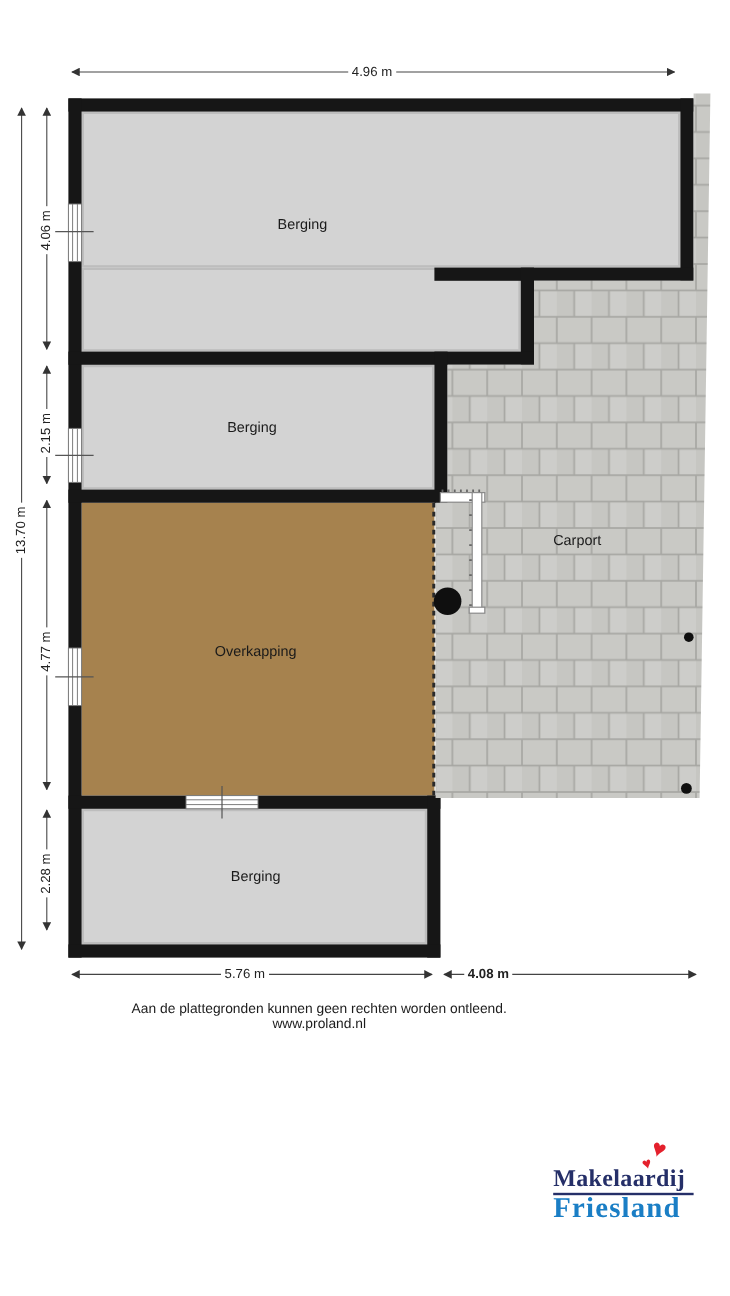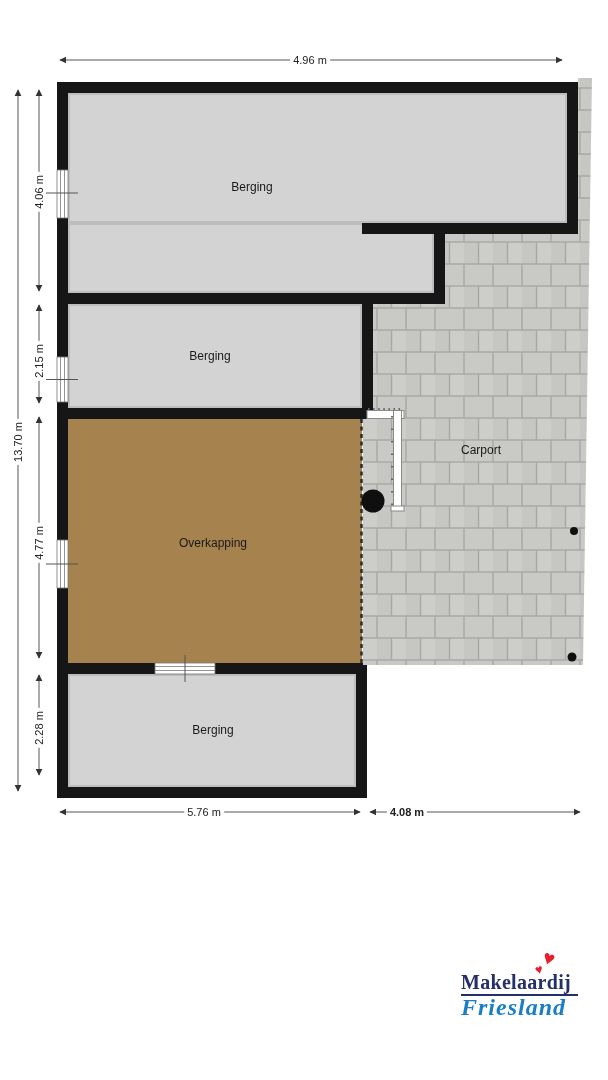--- a/index.html
+++ b/index.html
@@ -16,21 +16,21 @@
              padding:0 3px;transform:translate(-50%,-50%);white-space:nowrap;}
   .dim-label.vert{transform:translate(-50%,-50%) rotate(-90deg);}
   .footer{position:absolute;left:46px;top:835px;width:440px;text-align:center;z-index:6;
           color:#1c1c1c;font-size:11.5px;line-height:1.15;}
   .logo{position:absolute;z-index:6;}
   .logo .heart{position:absolute;line-height:1;}
   .logo-line1{position:absolute;left:461px;top:971px;font-family:"Liberation Serif",serif;
               font-weight:bold;font-size:20px;letter-spacing:0.3px;}
   .logo-underline{position:absolute;left:461px;top:994px;width:117px;height:2px;}
   .logo-line2{position:absolute;left:461px;top:994px;font-family:"Liberation Serif",serif;
-              font-weight:bold;font-style:italic;font-size:24px;letter-spacing:1px;}
+              font-weight:bold;font-size:24px;letter-spacing:1px;}
 </style>
 </head>
 <body>
 
 <div id="canvas">
 
   <div class="room gray" style="left:68px;top:93px;width:499px;height:130px;"></div>
   <div class="room gray" style="left:68px;top:223px;width:366px;height:70px;"></div>
   <div class="room gray" style="left:68px;top:304px;width:294px;height:104px;"></div>
   <div class="room brown" style="left:68px;top:419px;width:294px;height:244px;"></div>
@@ -122,20 +122,24 @@
 
   <div class="dim-label" style="left:310px;top:60px;">4.96 m</div>
   <div class="dim-label vert" style="left:18px;top:442px;">13.70 m</div>
   <div class="dim-label vert" style="left:39px;top:192px;">4.06 m</div>
   <div class="dim-label vert" style="left:39px;top:361px;">2.15 m</div>
   <div class="dim-label vert" style="left:39px;top:543px;">4.77 m</div>
   <div class="dim-label vert" style="left:39px;top:728px;">2.28 m</div>
   <div class="dim-label" style="left:187px;top:812px;margin-left:17px;">5.76 m</div>
   <div class="dim-label" style="left:407px;top:812px;font-weight:bold;">4.08 m</div>
 
+  <div class="footer">
+    <div>Aan de plattegronden kunnen geen rechten worden ontleend.</div>
+    <div>www.proland.nl</div>
+  </div>
 
   <div class="logo">
     <span class="heart" style="left:543px;top:948px;font-size:20px;color:#e4202c;transform:rotate(18deg);">♥</span>
     <span class="heart" style="left:535px;top:963px;font-size:13px;color:#e4202c;transform:rotate(-14deg);">♥</span>
     <div class="logo-line1" style="color:#252f68;">Makelaardij</div>
     <div class="logo-underline" style="background:#252f68;"></div>
     <div class="logo-line2" style="color:#1a7ec5;">Friesland</div>
   </div>
 
 </div>

